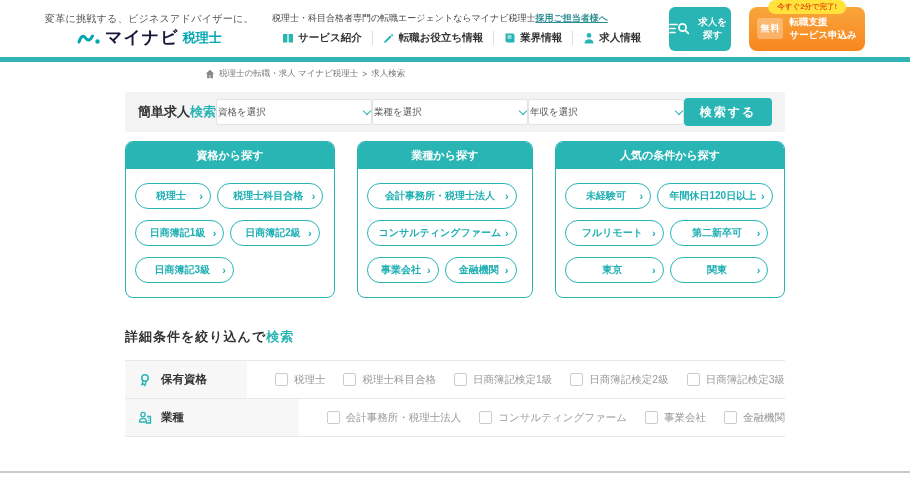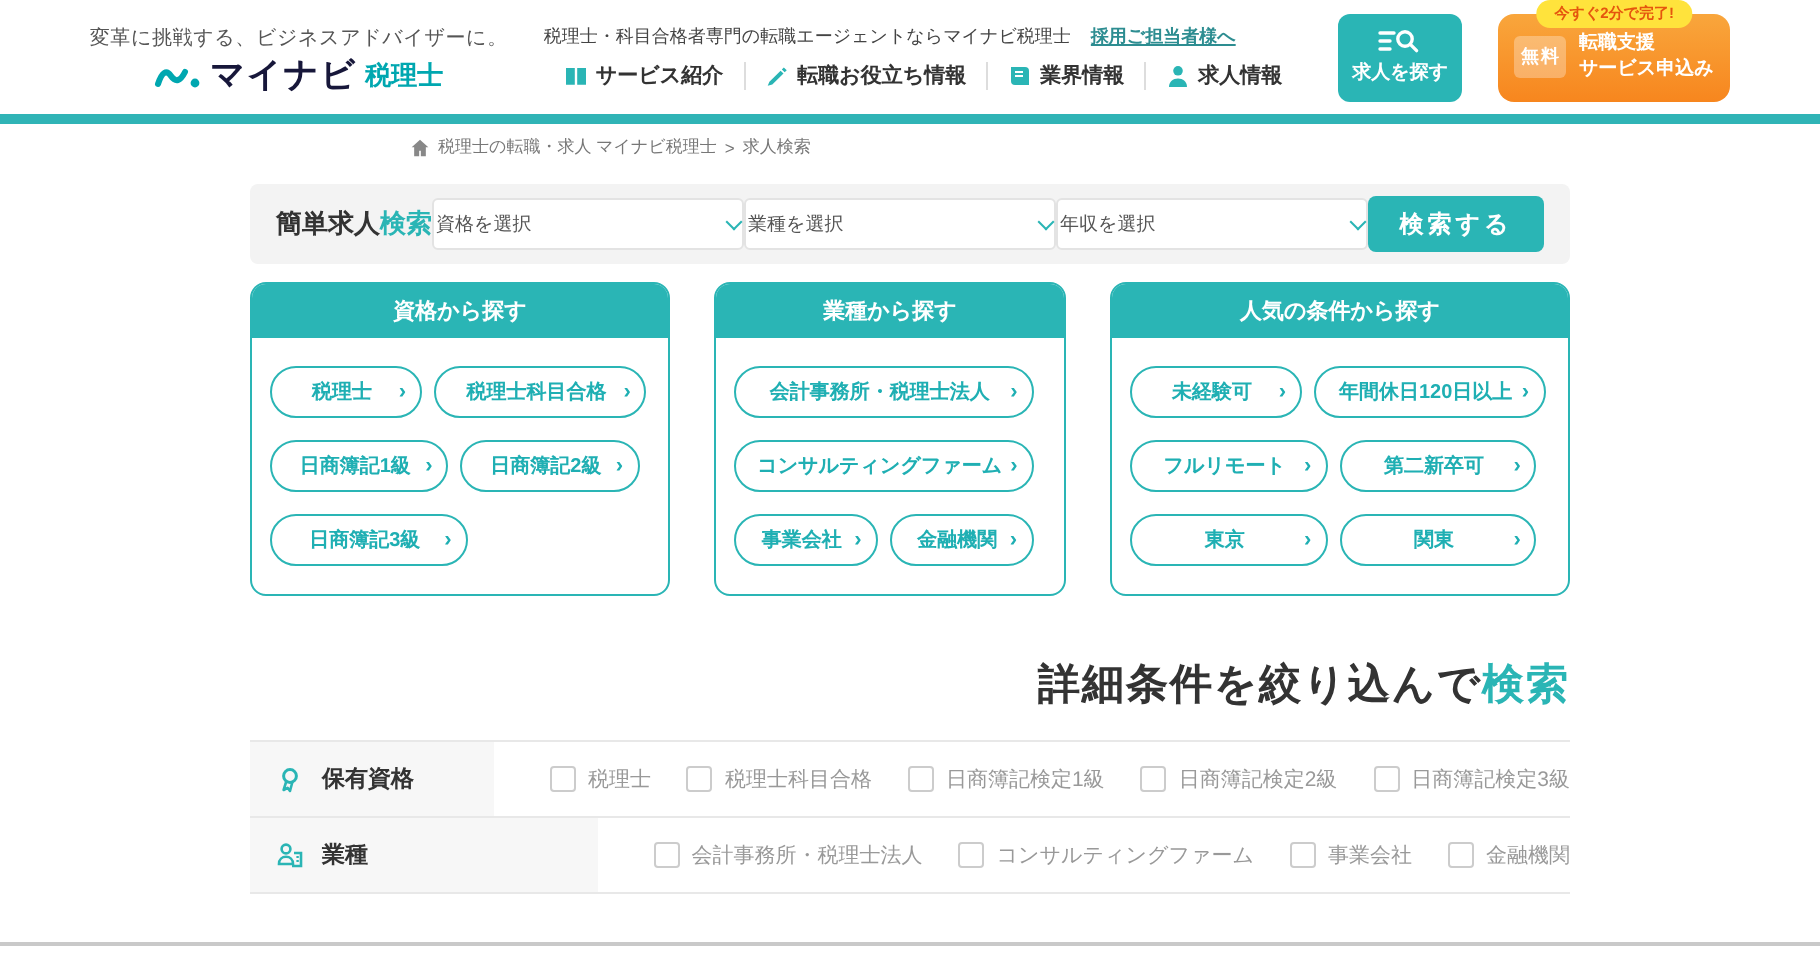--- a/index.html
+++ b/index.html
@@ -6,26 +6,26 @@
 html,body{width:910px;height:479px;overflow:hidden}
 body{position:relative;background:#fff;color:#333;font-family:"Liberation Sans","DejaVu Sans",sans-serif}
 
 .header{height:57px;display:flex;align-items:center;justify-content:center;gap:18px}
 .logo-block{text-align:center}
 .tagline{font-size:10px;color:#555;letter-spacing:.3px;margin-bottom:3px;white-space:nowrap}
 .logo-row{display:flex;align-items:flex-end;justify-content:center;gap:4px}
 .logo-brand{font-size:17px;font-weight:bold;color:#17173a;letter-spacing:1px;line-height:1}
 .logo-product{font-size:13px;font-weight:bold;color:#00a7b0;line-height:1.1}
 .nav-block{display:flex;flex-direction:column;gap:6px}
-.lead-row{display:flex;align-items:center;gap:10px;font-size:9px;color:#444;white-space:nowrap}
+.lead-row{display:flex;align-items:center;font-size:9px;color:#444;white-space:nowrap}
 .recruiter-link{color:#2d8d91;text-decoration:underline;cursor:pointer;font-weight:bold}
 .nav-row{display:flex;align-items:center}
 .nav-item{display:flex;align-items:center;gap:4px;padding:0 10px;font-size:10.5px;font-weight:bold;color:#333;white-space:nowrap;cursor:pointer}
 .nav-item + .nav-item{border-left:1px solid #ddd}
-.btn-find{width:62px;height:44px;background:#2ab5b5;border:none;border-radius:6px;color:#fff;display:flex;flex-direction:column;align-items:center;justify-content:center;gap:3px;font-size:9.5px;font-weight:bold;cursor:pointer;font-family:inherit}
+.btn-find{width:62px;height:44px;background:#2ab5b5;border:none;border-radius:6px;color:#fff;display:flex;flex-direction:row;align-items:center;justify-content:center;gap:3px;font-size:9.5px;font-weight:bold;cursor:pointer;font-family:inherit}
 .btn-cta{position:relative;width:116px;height:44px;background:linear-gradient(180deg,#f9a63c,#f7861e);border:none;border-radius:8px;display:flex;align-items:center;justify-content:center;gap:6px;cursor:pointer;font-family:inherit}
 .cta-ribbon{position:absolute;top:-7px;left:50%;transform:translateX(-50%);background:#ffe33c;color:#e5560e;font-size:7.5px;font-weight:bold;padding:2px 9px;border-radius:9px;white-space:nowrap}
 .cta-free{background:rgba(255,255,255,.3);color:#fff;font-size:9px;font-weight:bold;padding:4px 3px;border-radius:3px;letter-spacing:1px}
 .cta-text{color:#fff;font-size:9.5px;font-weight:bold;text-align:left;line-height:1.3;white-space:nowrap}
 .teal-bar{height:5px;background:#30b4b6}
 
 .breadcrumb{margin:6px 0 0 205px;font-size:8.5px;color:#777;display:flex;align-items:center;gap:4px}
 
 .container{width:660px;margin:0 auto}
 .title-row{display:flex;align-items:center;gap:14px;margin-top:21px}
@@ -50,21 +50,21 @@
 .box-qual .pill:nth-child(2){width:56%}
 .box-qual .pill:nth-child(3),.box-qual .pill:nth-child(4){width:47%}
 .box-qual .pill:nth-child(5){width:52%}
 .box-ind .pill:nth-child(1),.box-ind .pill:nth-child(2){width:96%}
 .box-ind .pill:nth-child(3){width:46%}
 .box-ind .pill:nth-child(4){width:46%}
 .box-pop .pill:nth-child(1){width:41%}
 .box-pop .pill:nth-child(2){width:55%}
 .box-pop .pill:nth-child(n+3){width:47%}
 
-.detail-h{margin-top:30px;text-align:right;font-size:21px;font-weight:bold;color:#333;letter-spacing:1px}
+.detail-h{margin-top:30px;text-align:left;font-size:13px;font-weight:bold;color:#333;letter-spacing:1px}
 .filters{margin-top:14px;border-top:1px solid #e8e8e8}
 .frow{display:flex;align-items:stretch;border-bottom:1px solid #e8e8e8;min-height:38px}
 .flabel{width:196px;background:#f7f7f7;display:flex;align-items:center;gap:9px;padding-left:13px;font-size:11.5px;font-weight:bold;color:#333}
 .fopts{flex:1;display:flex;align-items:center;gap:18px;padding-left:28px}
 .copt{display:flex;align-items:center;gap:6px;font-size:10.5px;color:#999;cursor:pointer;white-space:nowrap}
 .cbox{width:13px;height:13px;border:1px solid #ccc;border-radius:2px;background:#fff;flex:0 0 auto}
 .bottom-line{position:absolute;left:0;top:471px;width:910px;height:2px;background:#c9c9c9}
 .icon{flex:0 0 auto;display:inline-flex}
 </style>
 </head>

